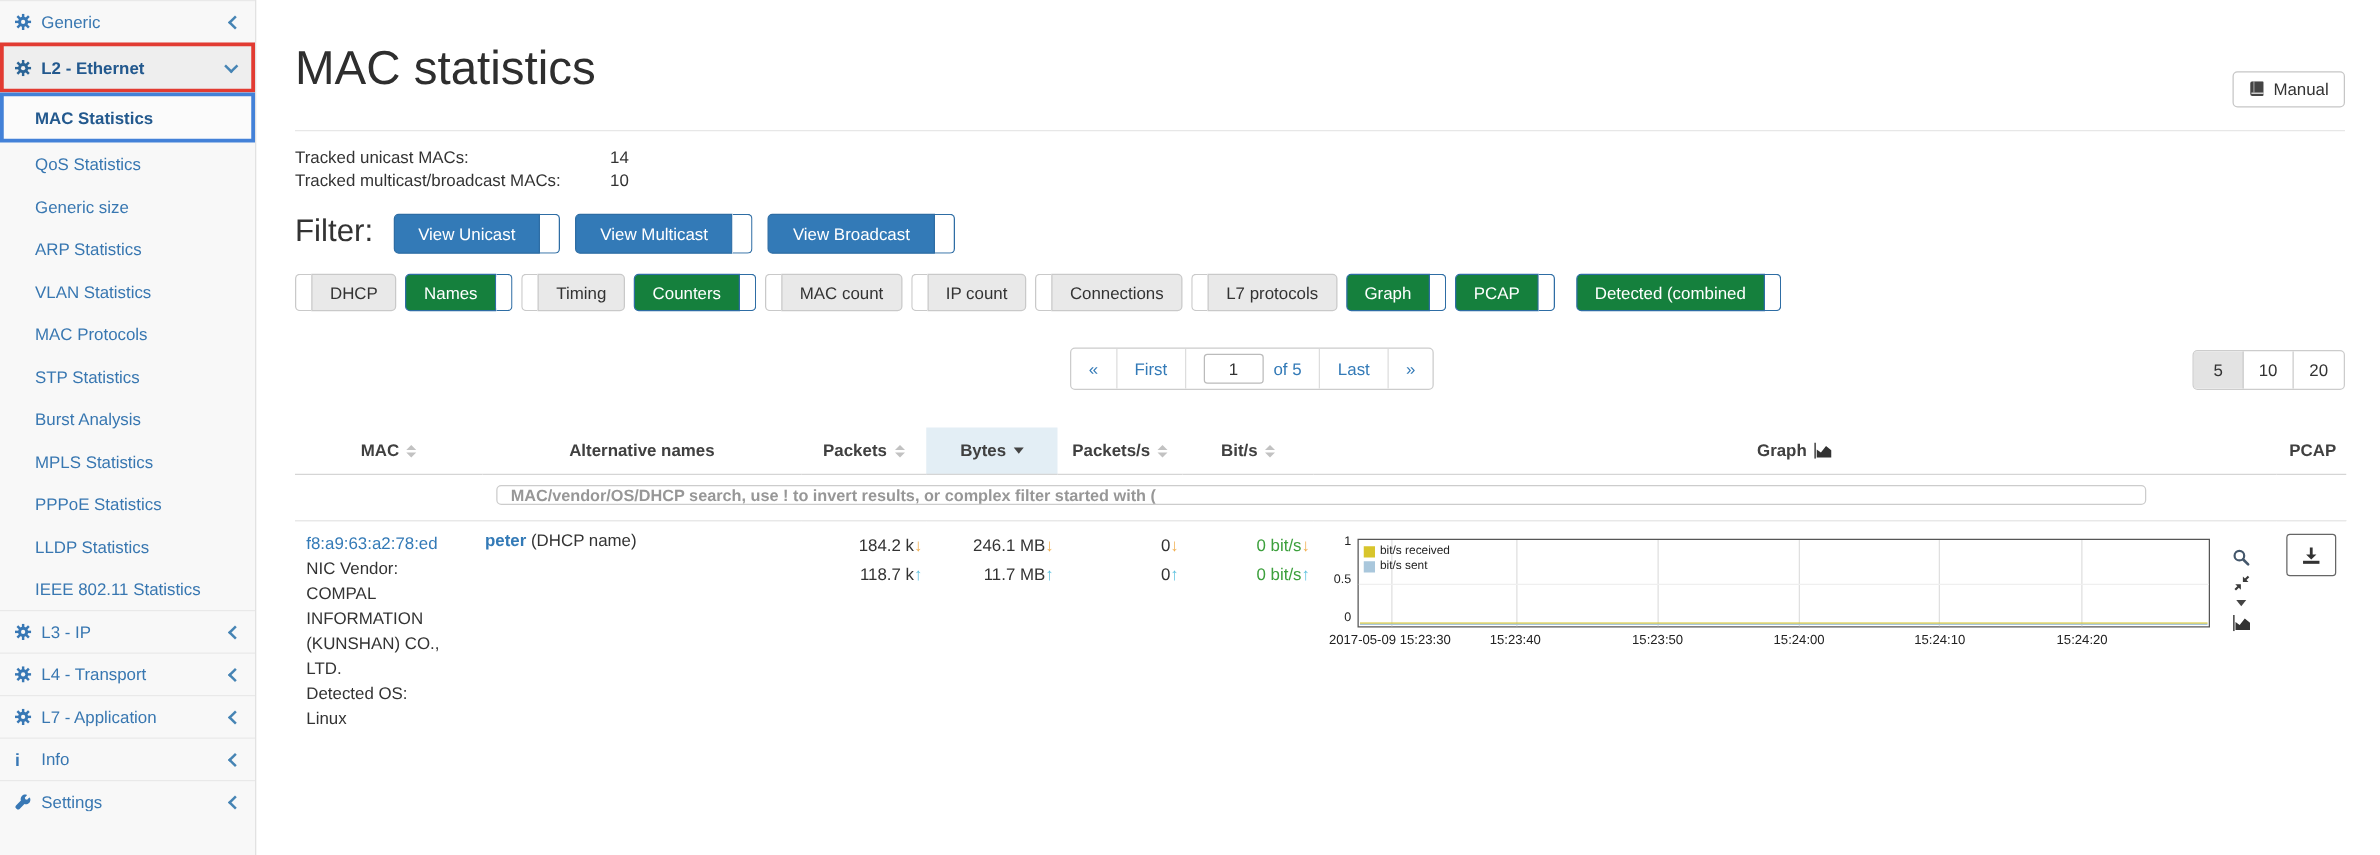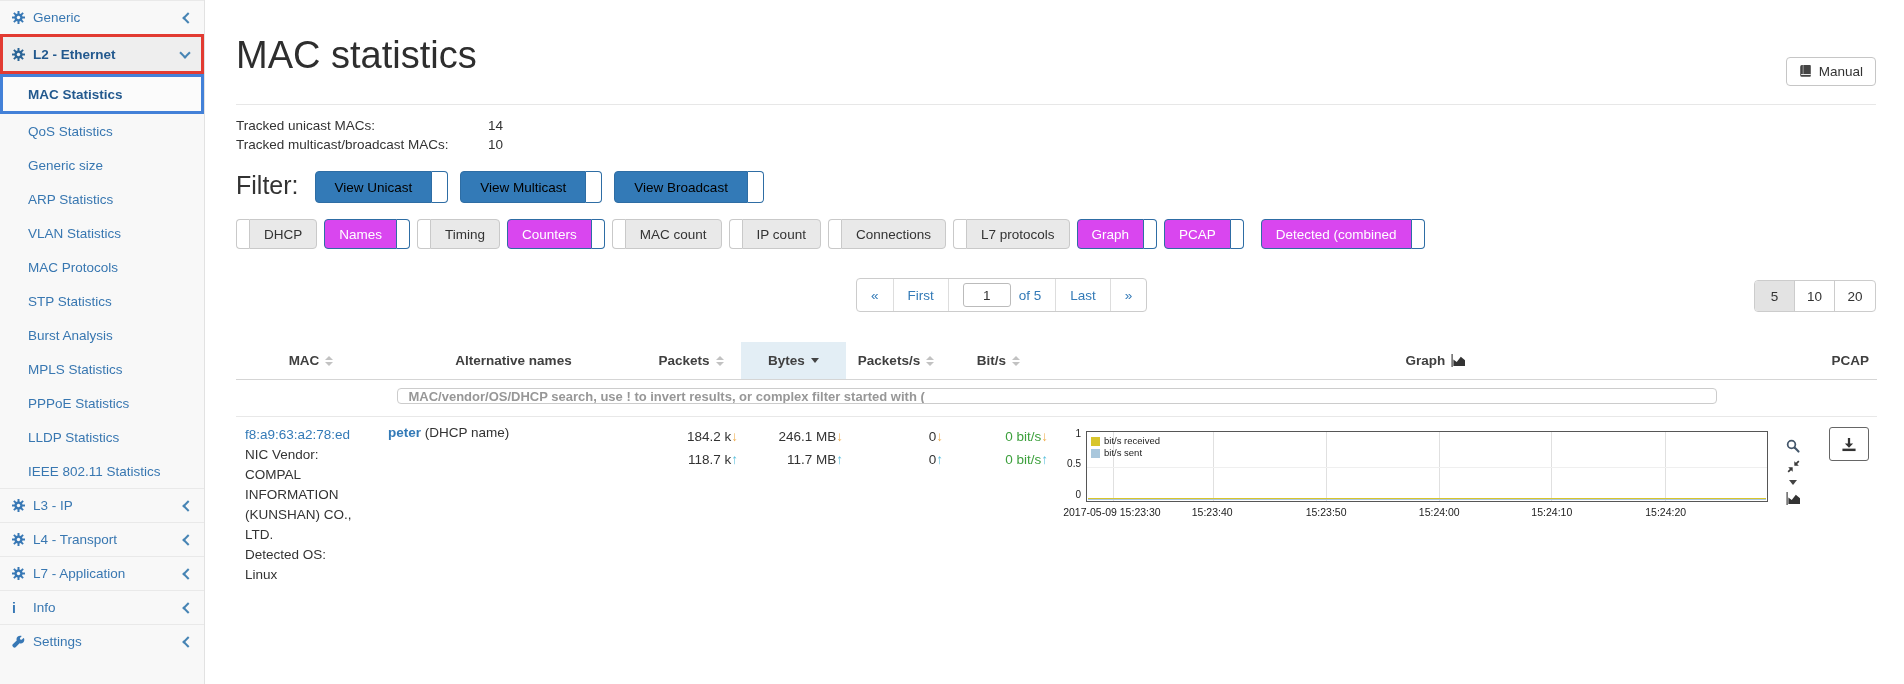--- a/index.html
+++ b/index.html
@@ -34,30 +34,30 @@
   .tabs { display:flex; margin-top:42px; border-bottom:1px solid #ddd; }
   .tab { padding:9px 16px; font-size:14px; color:#337ab7; cursor:pointer; margin-bottom:-1px; }
   .tab.active { background:#fff; border:1px solid #ddd; border-bottom:1px solid #fff; border-radius:5px 5px 0 0; color:#555; }
   
   .summary { margin-top:11px; font-size:13.5px; line-height:19px; }
   .summary .sl { display:inline-block; min-width:252px; }
   
   .filterrow { margin-top:17px; display:flex; align-items:flex-start; gap:12px; }
   .filter-label { font-size:25px; color:#333; margin-right:4px; }
   .splitbtn { display:inline-flex; height:32px; cursor:pointer; }
-  .splitbtn .bmain { background:#337ab7; border:1px solid #2e6da4; color:#000000; font-size:13.5px;
+  .splitbtn .bmain { background:#337ab7; border:1px solid #2e6da4; color:#ffffff; font-size:13.5px;
     display:flex; align-items:center; padding:0 19px; border-radius:4px 0 0 4px; }
   .splitbtn .btail { width:16px; background:#fff; border:1px solid #2e6da4; border-left:none; border-radius:0 4px 4px 0; }
   
   .togglerow { margin-top:16px; display:flex; gap:7px; }
   .toggle { display:inline-flex; height:30px; font-size:13.5px; cursor:pointer; }
   .toggle .lead { width:13px; background:#fff; border:1px solid #c9c9c9; border-right:none; border-radius:4px 0 0 4px; }
   .toggle .lbl { display:flex; align-items:center; padding:0 14px; background:#e9e9e9; border:1px solid #c9c9c9;
     border-radius:0 4px 4px 0; color:#333; white-space:nowrap; }
-  .toggle.on .lbl { background:#d946ef; border:1px solid #2e6da4; color:#fff; border-radius:4px 0 0 4px; }
+  .toggle.on .lbl { background:#15803d; border:1px solid #2e6da4; color:#fff; border-radius:4px 0 0 4px; }
   .toggle.on .tail { width:13px; background:#fff; border:1px solid #2e6da4; border-left:none; border-radius:0 4px 4px 0; }
   
   .pagerow { margin-top:29px; position:relative; height:34px; }
   .pager { position:absolute; left:620px; top:0; display:inline-flex; border:1px solid #ccc; border-radius:4px;
     background:#fff; height:34px; font-size:13.5px; color:#337ab7; overflow:hidden; }
   .pager > div { display:flex; align-items:center; padding:0 14px; border-right:1px solid #ddd; cursor:pointer; }
   .pager > div:last-child { border-right:none; }
   .pager input { width:48px; height:24px; border:1px solid #bbb; border-radius:3px; text-align:center;
     font-size:13.5px; color:#333; margin-right:8px; font-family:inherit; }
   .sizes { position:absolute; right:0; top:2px; display:inline-flex; border:1px solid #ccc; border-radius:4px;

